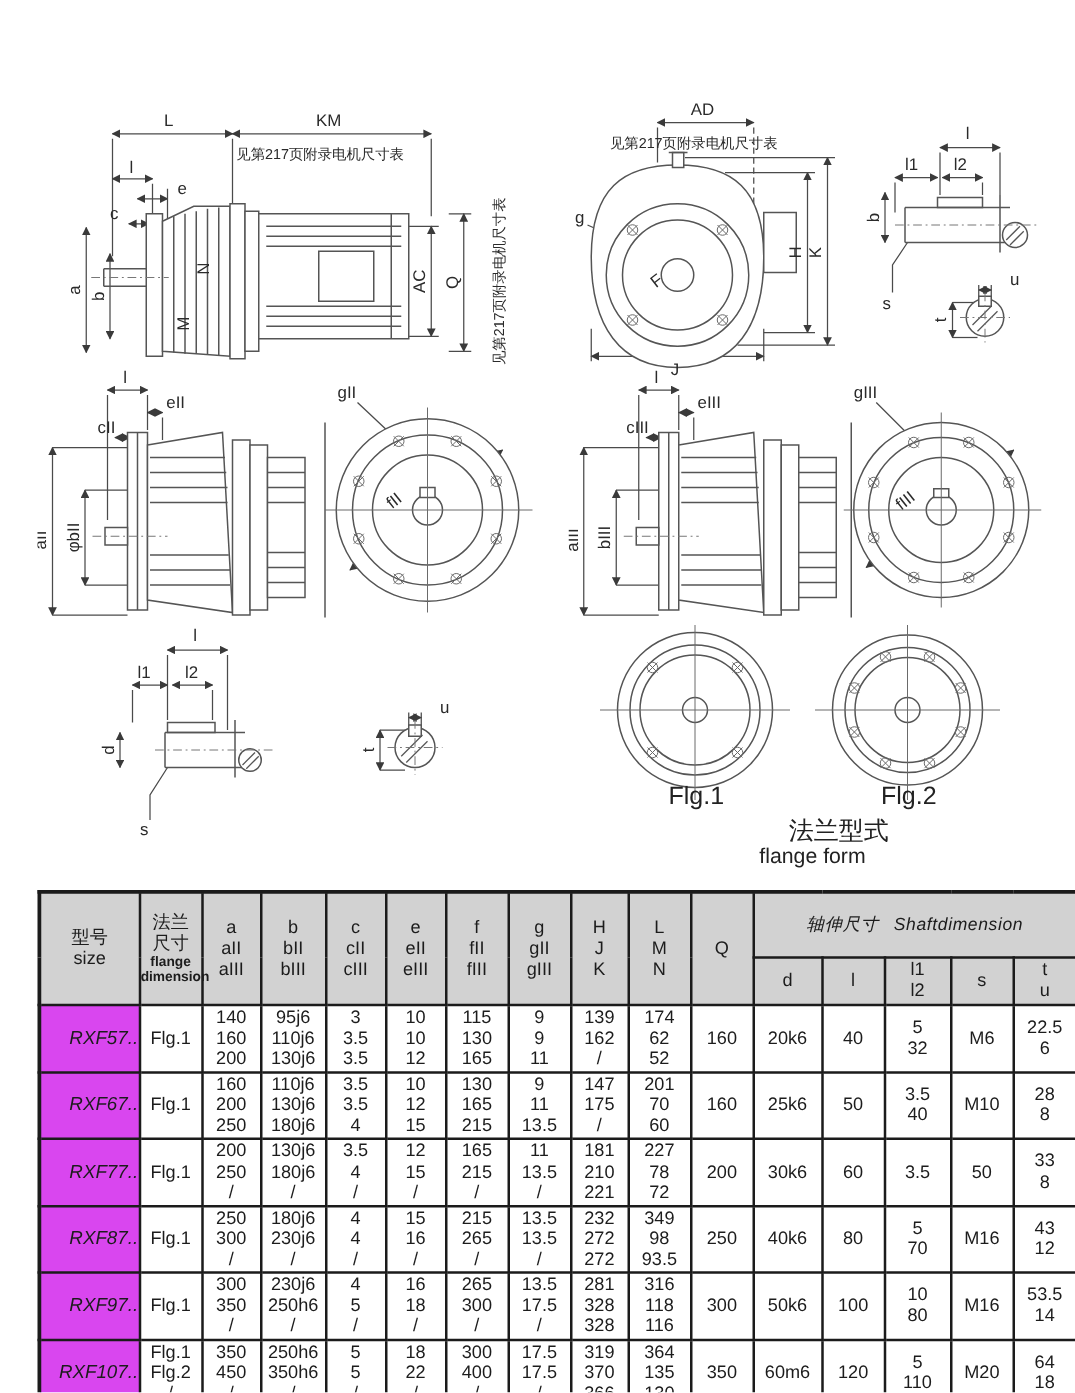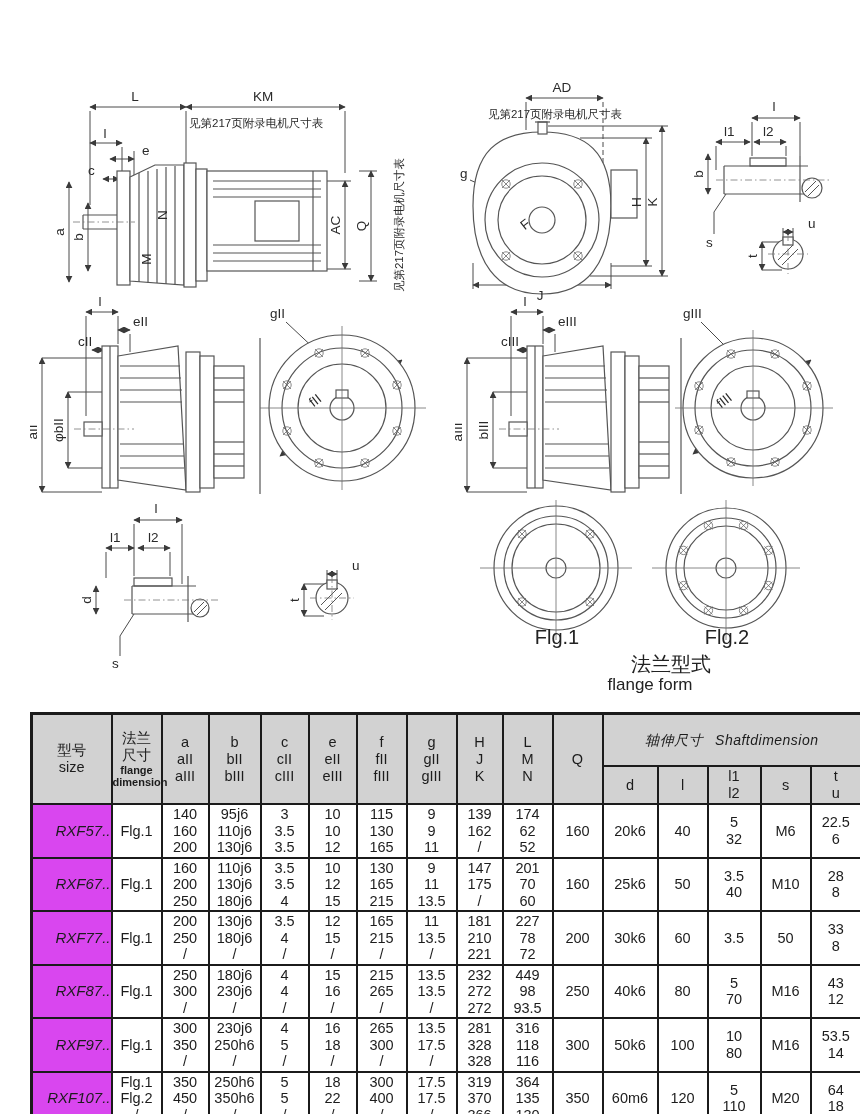--- a/index.html
+++ b/index.html
@@ -616,21 +616,21 @@
 /</td>
         <td>215
 265
 /</td>
         <td>13.5
 13.5
 /</td>
         <td>232
 272
 272</td>
-        <td>449
+        <td>349
 98
 93.5</td>
         <td>250</td>
         <td>40k6</td>
         <td>80</td>
         <td>5
 70</td>
         <td>M16</td>
         <td>43
 12</td>

